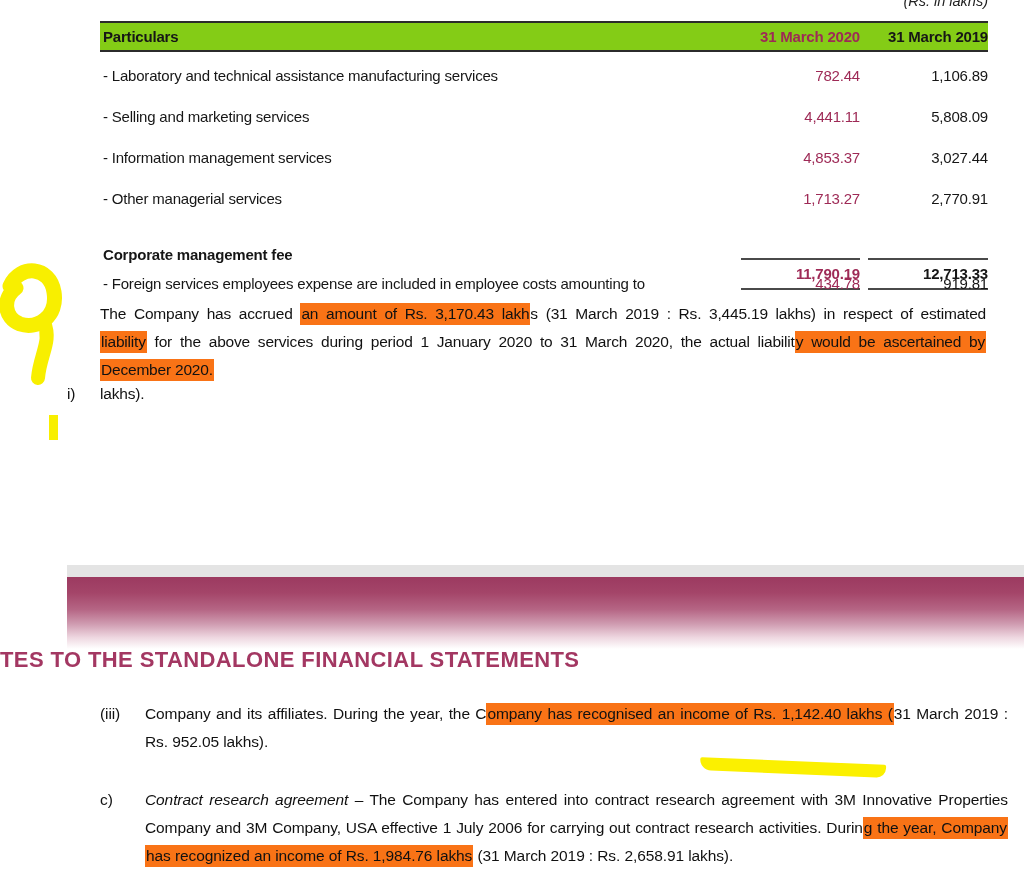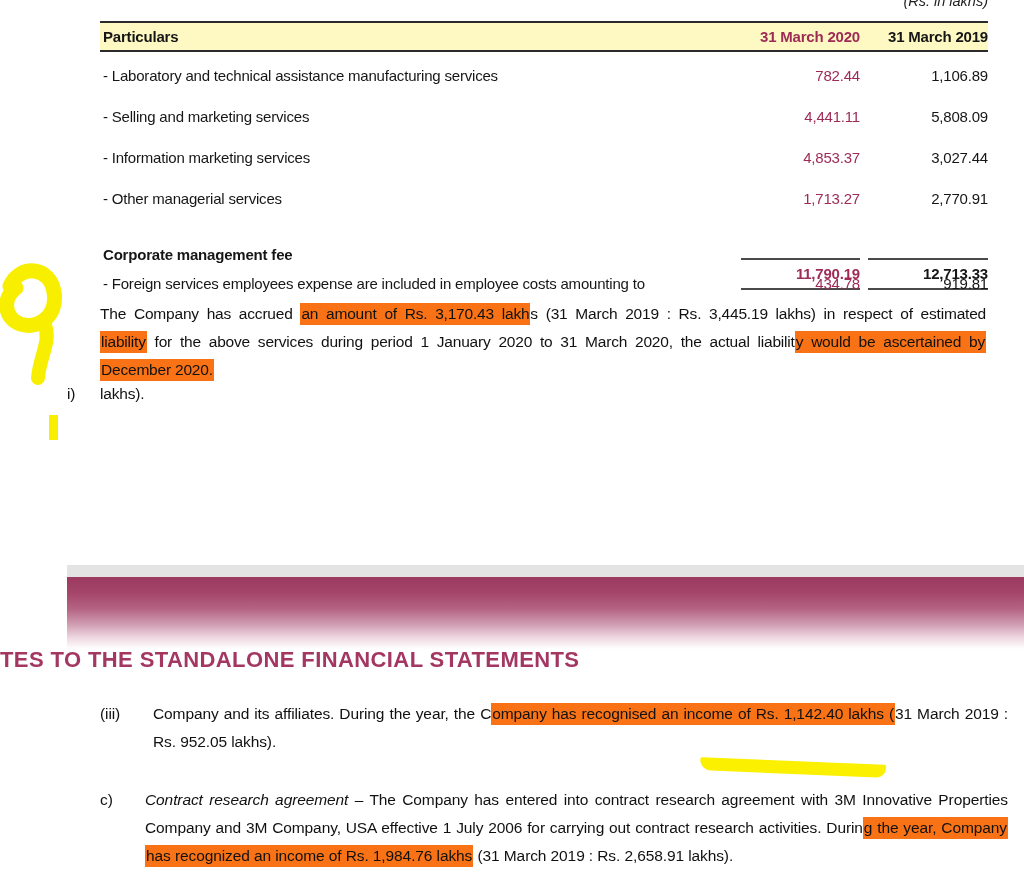--- a/index.html
+++ b/index.html
@@ -16,21 +16,21 @@
   }
   
   .fin-table{
     position:absolute;left:100px;top:21px;width:888px;
     border-top:2px solid #2b2b2b;
     font-size:15px;letter-spacing:-0.2px;
   }
   .t-header{
     display:grid;grid-template-columns:1fr 127px 128px;
     align-items:center;height:27px;
-    background:#fef9c3;border-bottom:2px solid #2b2b2b;
+    background:#84cc16;border-bottom:2px solid #2b2b2b;
     font-weight:bold;
   }
   .t-header .c-label{padding-left:3px;}
   .c-num{text-align:right;}
   .col-2020{color:#9e2a56;}
   .t-body{padding-top:3px;}
   .t-row{
     display:grid;grid-template-columns:1fr 127px 128px;
     align-items:center;height:41px;
   }
@@ -92,21 +92,21 @@
       <div class="c-label">- Laboratory and technical assistance manufacturing services</div>
       <div class="c-num col-2020">782.44</div>
       <div class="c-num">1,106.89</div>
     </div>
     <div class="t-row">
       <div class="c-label">- Selling and marketing services</div>
       <div class="c-num col-2020">4,441.11</div>
       <div class="c-num">5,808.09</div>
     </div>
     <div class="t-row">
-      <div class="c-label">- Information marketing services</div>
+      <div class="c-label">- Information management services</div>
       <div class="c-num col-2020">4,853.37</div>
       <div class="c-num">3,027.44</div>
     </div>
     <div class="t-row">
       <div class="c-label">- Other managerial services</div>
       <div class="c-num col-2020">1,713.27</div>
       <div class="c-num">2,770.91</div>
     </div>
     <div class="t-row total">
       <div class="c-label">Corporate management fee</div>
@@ -139,21 +139,21 @@
       <div class="tline"><span>lakhs).</span></div>
     </div>
 </div>
 
 <div class="gray-strip"></div>
 <div class="maroon-band"></div>
 <div class="notes-heading">TES TO THE STANDALONE FINANCIAL STATEMENTS</div>
 
 <div class="droop"></div>
 
-<div class="para para-grid" style="left:100px;top:700px;width:908px;letter-spacing:-0.1px;gap:8px;">
+<div class="para para-grid" style="left:100px;top:700px;width:908px;letter-spacing:-0.1px;">
   <div>(iii)</div>
   <div>
       <div class="tline just"><span>Company and its affiliates. During the year, the C</span><span class="hl">ompany has recognised an income of Rs. 1,142.40 lakhs (</span><span>31 March 2019 :</span></div>
       <div class="tline"><span>Rs. 952.05 lakhs).</span></div>
     </div>
 </div>
 
 <div class="para para-grid" style="left:100px;top:786px;width:908px;letter-spacing:-0.1px;">
   <div>c)</div>
   <div>

